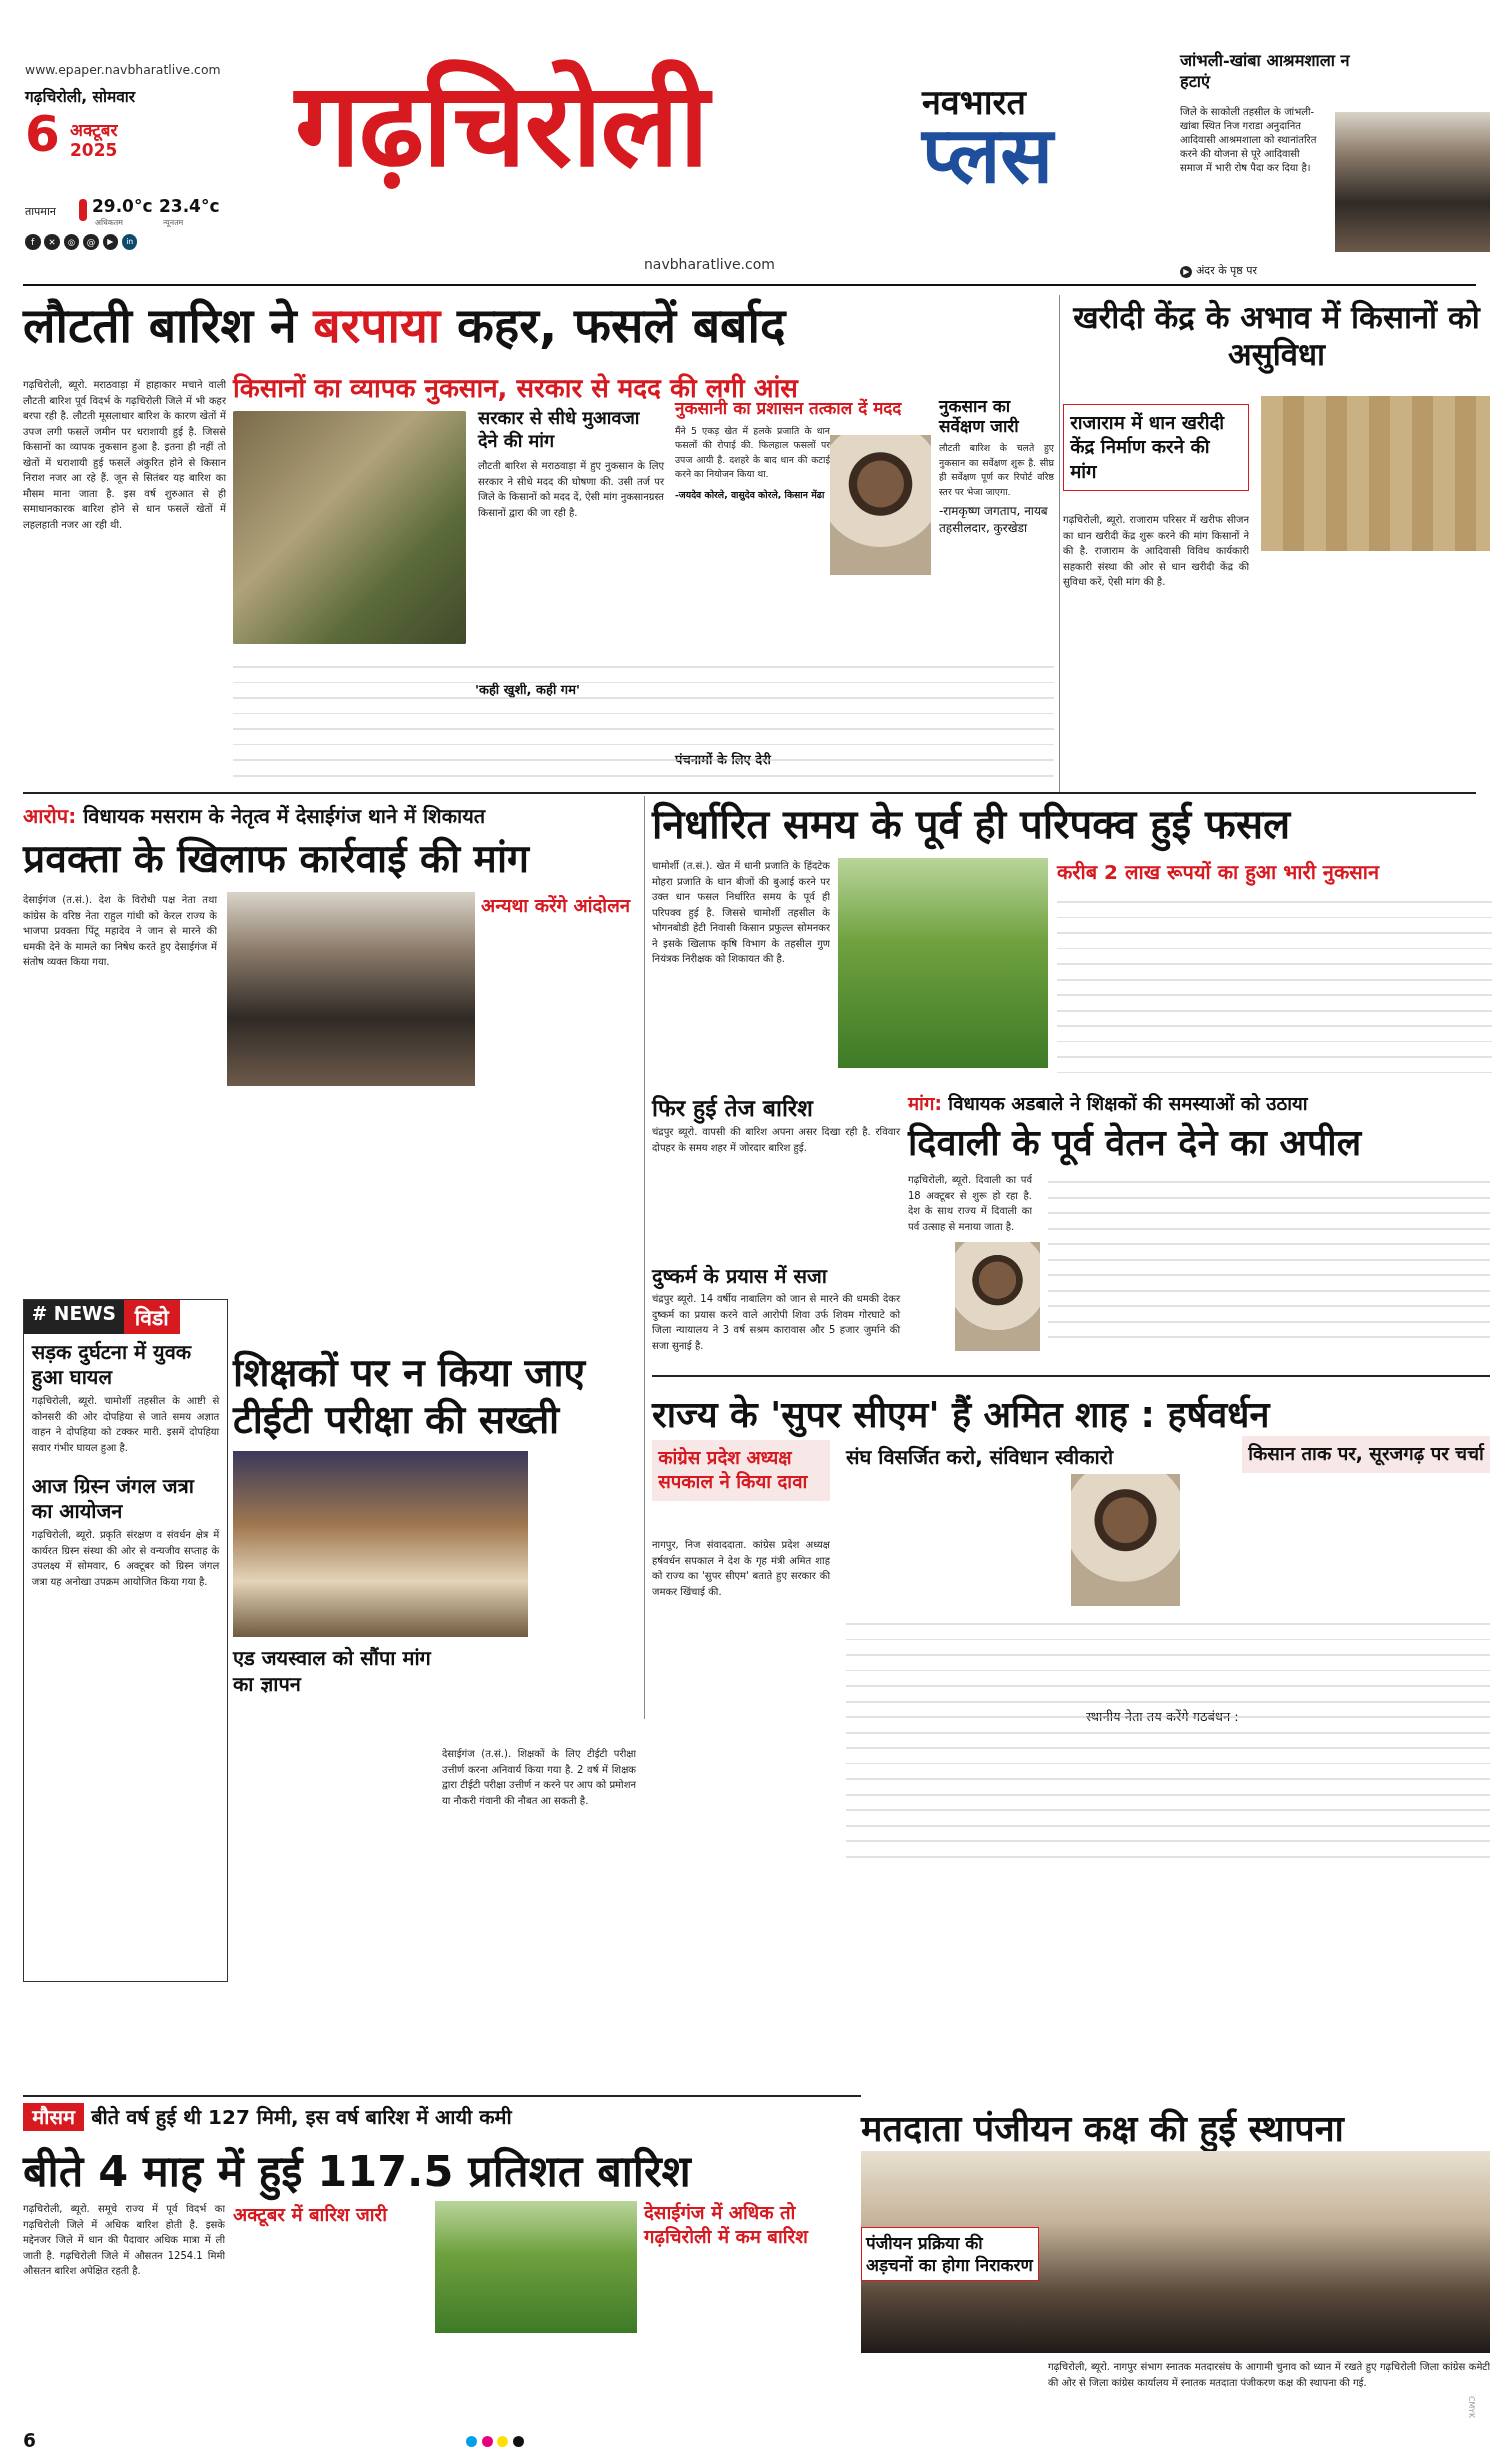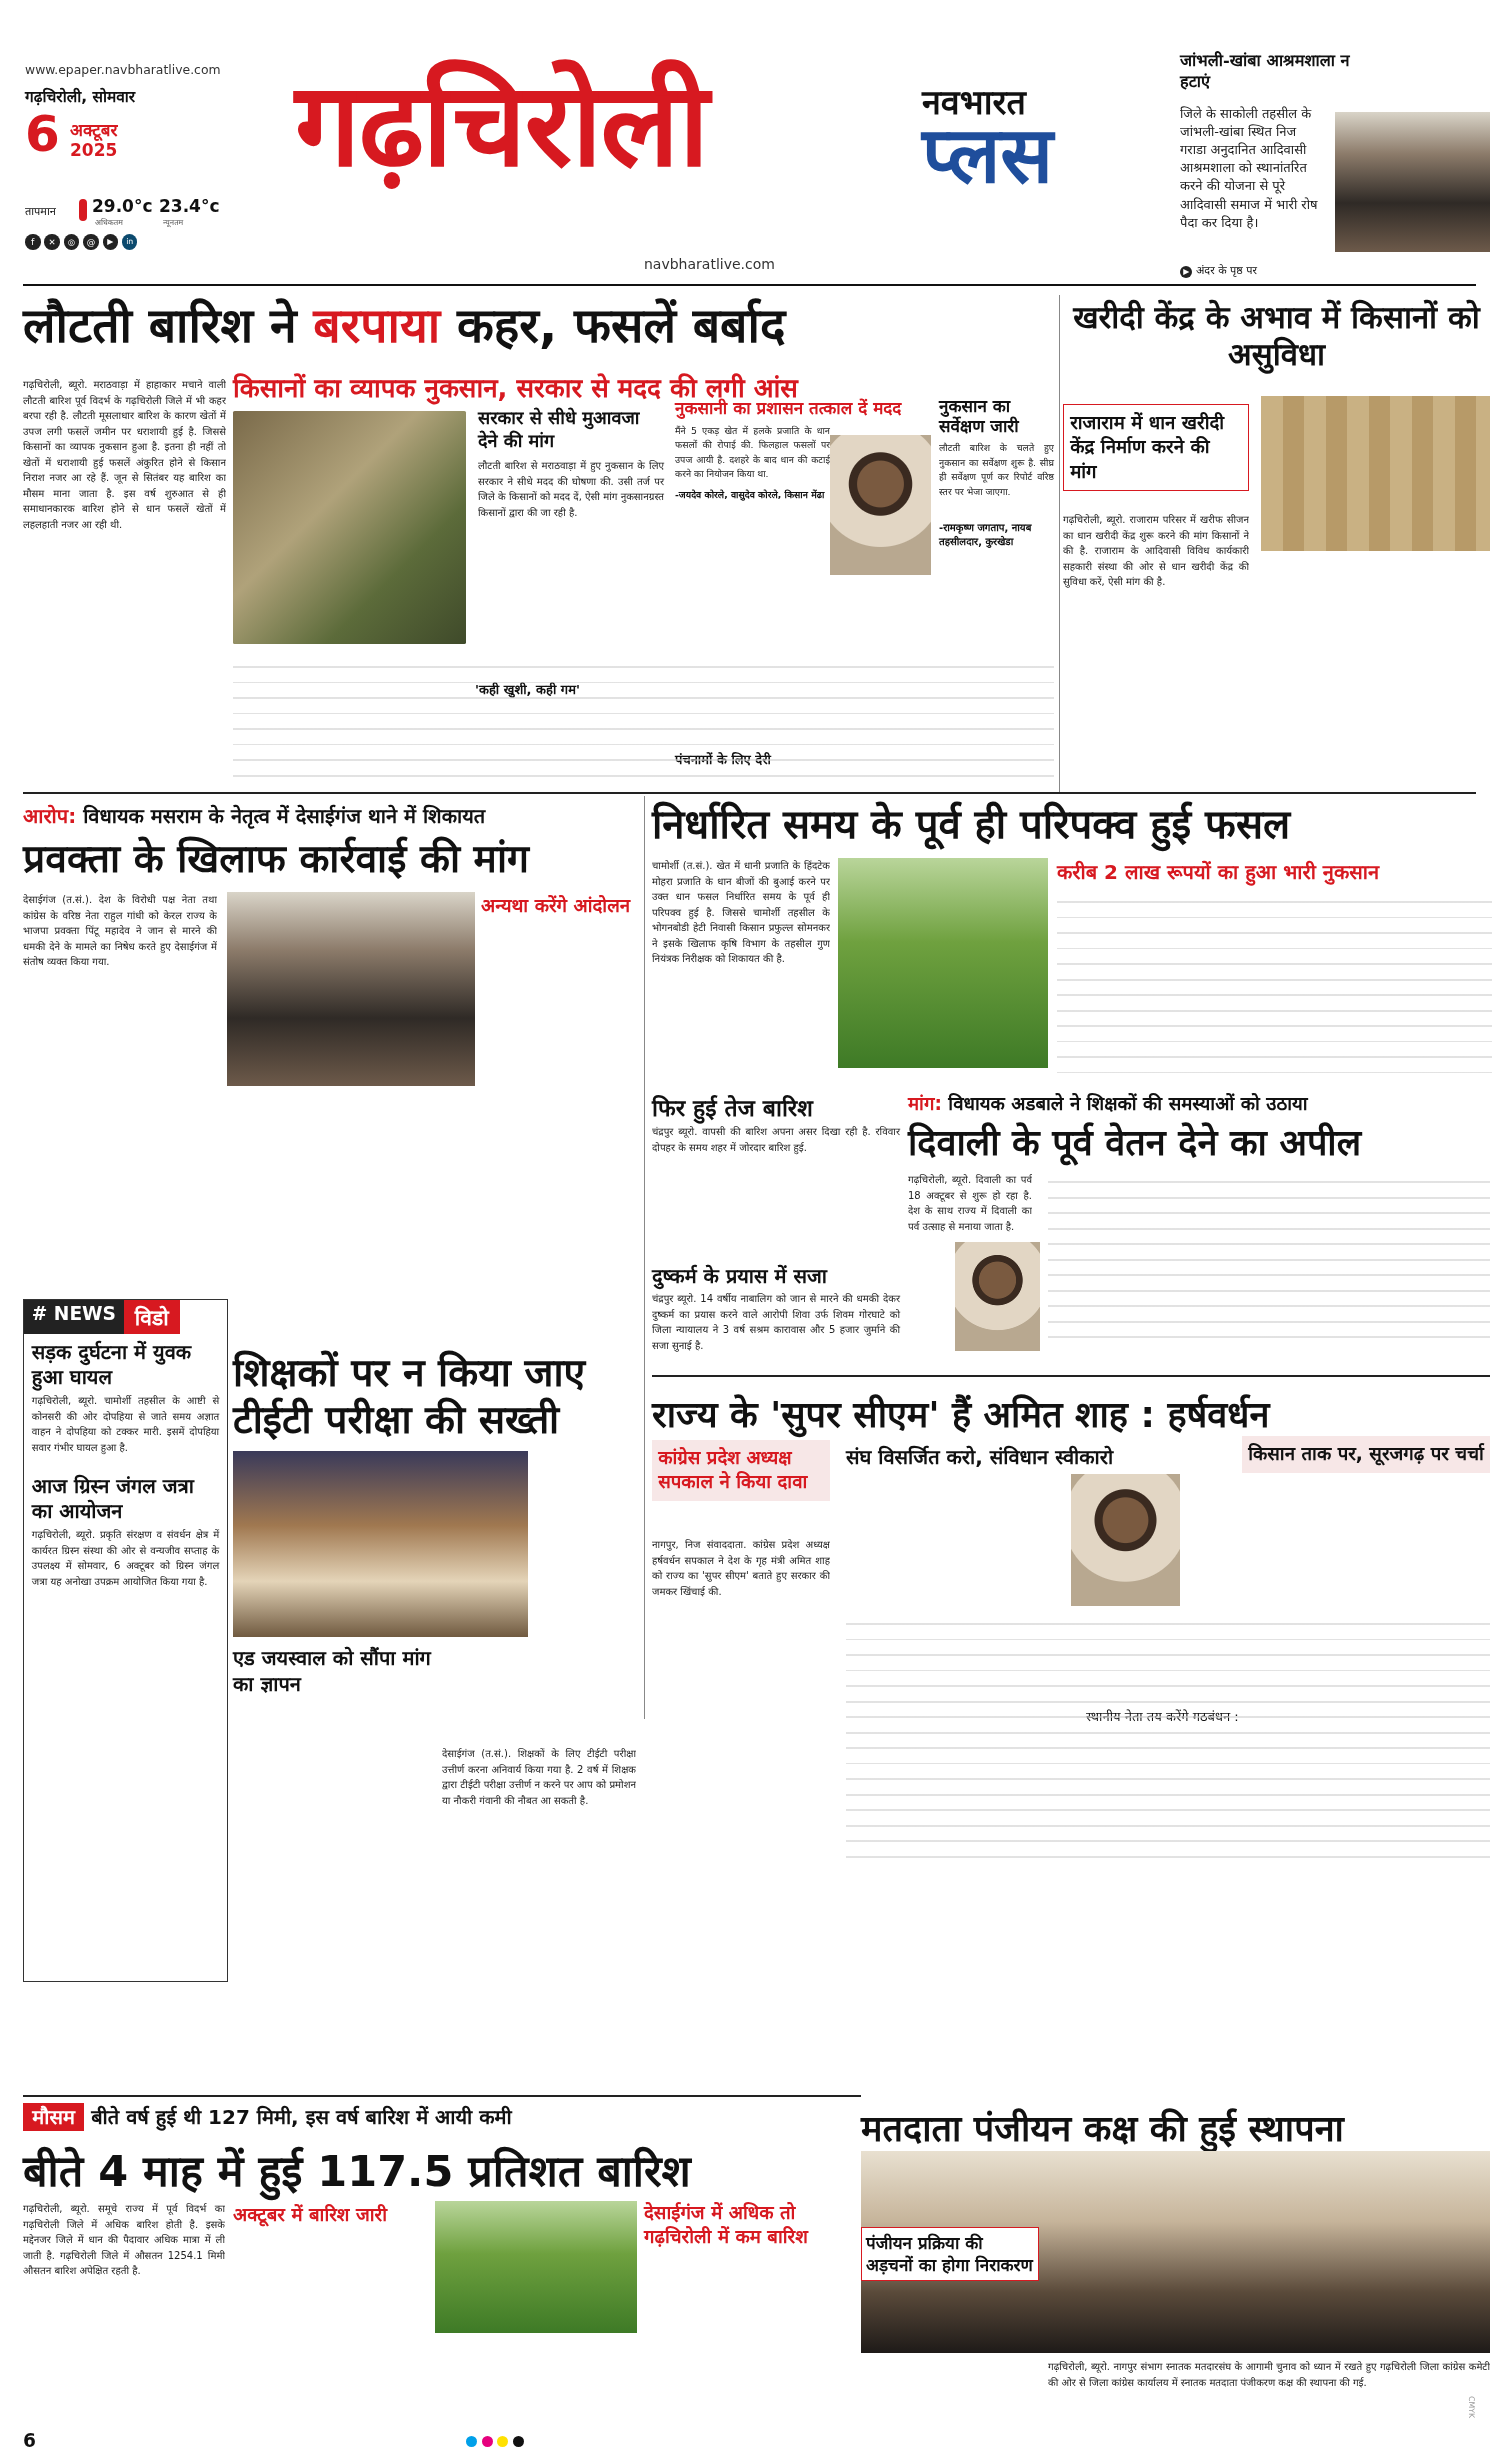--- a/index.html
+++ b/index.html
@@ -42,21 +42,21 @@
     <span style="width:15.5px;height:15.5px;border-radius:50%;background:#0c4a6e;color:#fff;font-size:7.8px;display:flex;align-items:center;justify-content:center">in</span>
   </div>
 
   <div class="abs" style="left:295px;top:61px;font-size:116px;font-weight:bold;color:#d71920;line-height:1.1;letter-spacing:-1.6px">गढ़चिरोली</div>
   <div class="abs" style="left:922px;top:78px;font-size:34px;font-weight:bold;color:#111">नवभारत</div>
   <div class="abs" style="left:922px;top:116px;font-size:78px;font-weight:bold;color:#1f4e9c;line-height:1">प्लस</div>
   <div class="abs" style="left:644px;top:256px;font-size:14px;color:#333">navbharatlive.com</div>
 
   <div class="abs" style="left:1180px;top:50px;width:310px;height:210px">
     <div style="font-size:16.3px;font-weight:bold;line-height:1.3;width:171px">जांभली-खांबा आश्रमशाला न हटाएं</div>
-    <div style="font-size:13px;line-height:1.4;width:140px;margin-top:12.4px;color:#222">जिले के साकोली तहसील के जांभली-खांबा स्थित निज गराडा अनुदानित आदिवासी आश्रमशाला को स्थानांतरित करने की योजना से पूरे आदिवासी समाज में भारी रोष पैदा कर दिया है।</div>
+    <div style="font-size:10px;line-height:1.4;width:140px;margin-top:12.4px;color:#222">जिले के साकोली तहसील के जांभली-खांबा स्थित निज गराडा अनुदानित आदिवासी आश्रमशाला को स्थानांतरित करने की योजना से पूरे आदिवासी समाज में भारी रोष पैदा कर दिया है।</div>
     <div class="abs photo-crowd" style="left:155px;top:62px;width:155px;height:140px"></div>
   </div>
   <div class="abs" style="left:1180px;top:262px;font-size:11px">
     <span style="display:inline-block;width:12.4px;height:12.4px;border-radius:50%;background:#222;color:#fff;font-size:7.8px;text-align:center;line-height:12.4px">▶</span>
     <span>अंदर के पृष्ठ पर</span>
   </div>
   <div class="abs rule" style="left:23px;top:284px;width:1453px;height:2.3px"></div>
 </div>
 
 <div class="abs" style="left:23px;top:299px;width:1032px;font-size:48px;font-weight:bold;line-height:1.1">
@@ -71,21 +71,21 @@
 </div>
 <div class="abs" style="left:675px;top:396px;width:256px;height:186px">
   <div style="font-size:17px;font-weight:bold;color:#d71920">नुकसानी का प्रशासन तत्काल दें मदद</div>
   <div class="body-txt" style="width:155px;margin-top:4.7px;font-size:9.3px">मैंने 5 एकड़ खेत में हलके प्रजाति के धान फसलों की रोपाई की. फिलहाल फसलों पर उपज आयी है. दशहरे के बाद धान की कटाई करने का नियोजन किया था.</div>
   <div style="font-size:9.3px;font-weight:bold;margin-top:6.2px">-जयदेव कोरले, वासुदेव कोरले, किसान मेंढा</div>
 </div>
 <div class="abs portrait" style="left:830px;top:435px;width:101px;height:140px"></div>
 <div class="abs" style="left:939px;top:396px;width:115px">
   <div style="font-size:17px;font-weight:bold;line-height:1.2">नुकसान का सर्वेक्षण जारी</div>
   <div class="body-txt" style="font-size:9.3px;margin-top:4.7px">लौटती बारिश के चलते हुए नुकसान का सर्वेक्षण शुरू है. सीघ्र ही सर्वेक्षण पूर्ण कर रिपोर्ट वरिष्ठ स्तर पर भेजा जाएगा.</div>
-  <div style="font-size:10px;font-weight:bold;margin-top:21px">-रामकृष्ण जगताप, नायब तहसीलदार, कुरखेडा</div>
+  <div style="font-size:12px;font-weight:normal;margin-top:3px">-रामकृष्ण जगताप, नायब तहसीलदार, कुरखेडा</div>
 </div>
 <div class="abs" style="left:475px;top:680px;font-size:13px;font-weight:bold">'कही खुशी, कही गम'</div>
 <div class="abs" style="left:675px;top:750px;font-size:13px;font-weight:bold">पंचनामों के लिए देरी</div>
 <div class="abs" style="left:233px;top:657px;width:821px;height:124px;background:repeating-linear-gradient(180deg,transparent 0 9.3px,#cfcfcf 9.3px 11px,transparent 11px 15.5px);opacity:.6"></div>
 
 <div class="divider-v" style="left:1059px;top:295px;height:497px"></div>
 <div class="abs" style="left:1067px;top:299px;width:419px;font-size:31px;font-weight:bold;line-height:1.2;text-align:center">खरीदी केंद्र के अभाव में किसानों को असुविधा</div>
 <div class="abs" style="left:1063px;top:404px;width:186px;border:1.6px solid #d71920;padding:6.2px">
   <div style="font-size:18.6px;font-weight:bold;line-height:1.3">राजाराम में धान खरीदी केंद्र निर्माण करने की मांग</div>
 </div>

